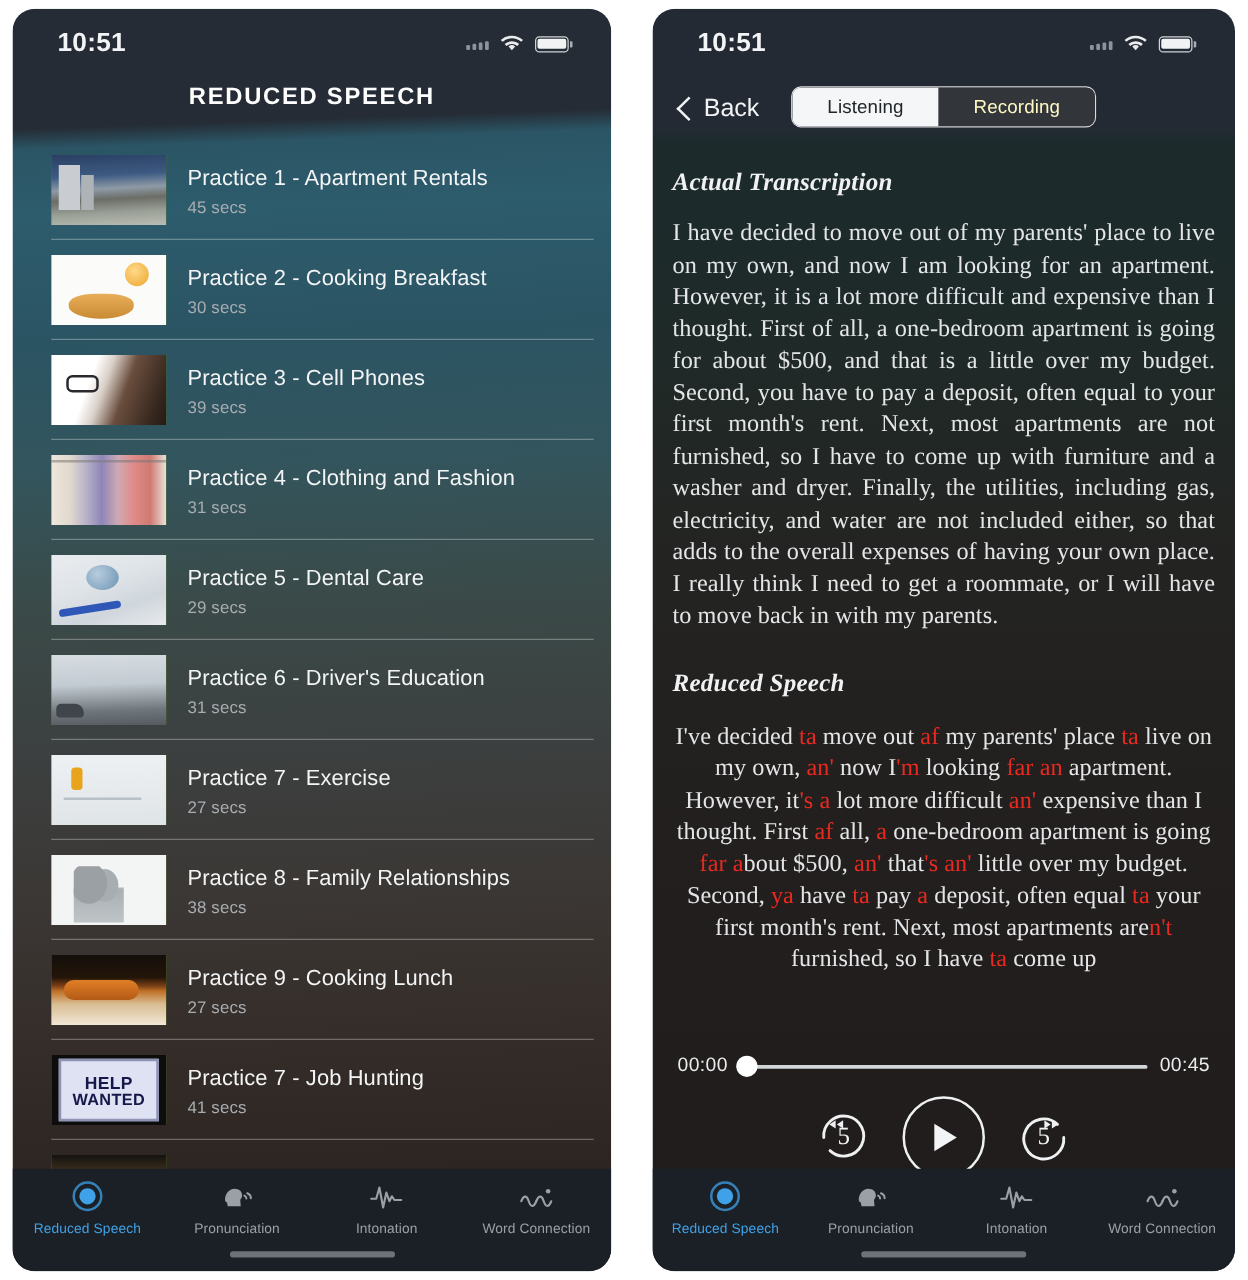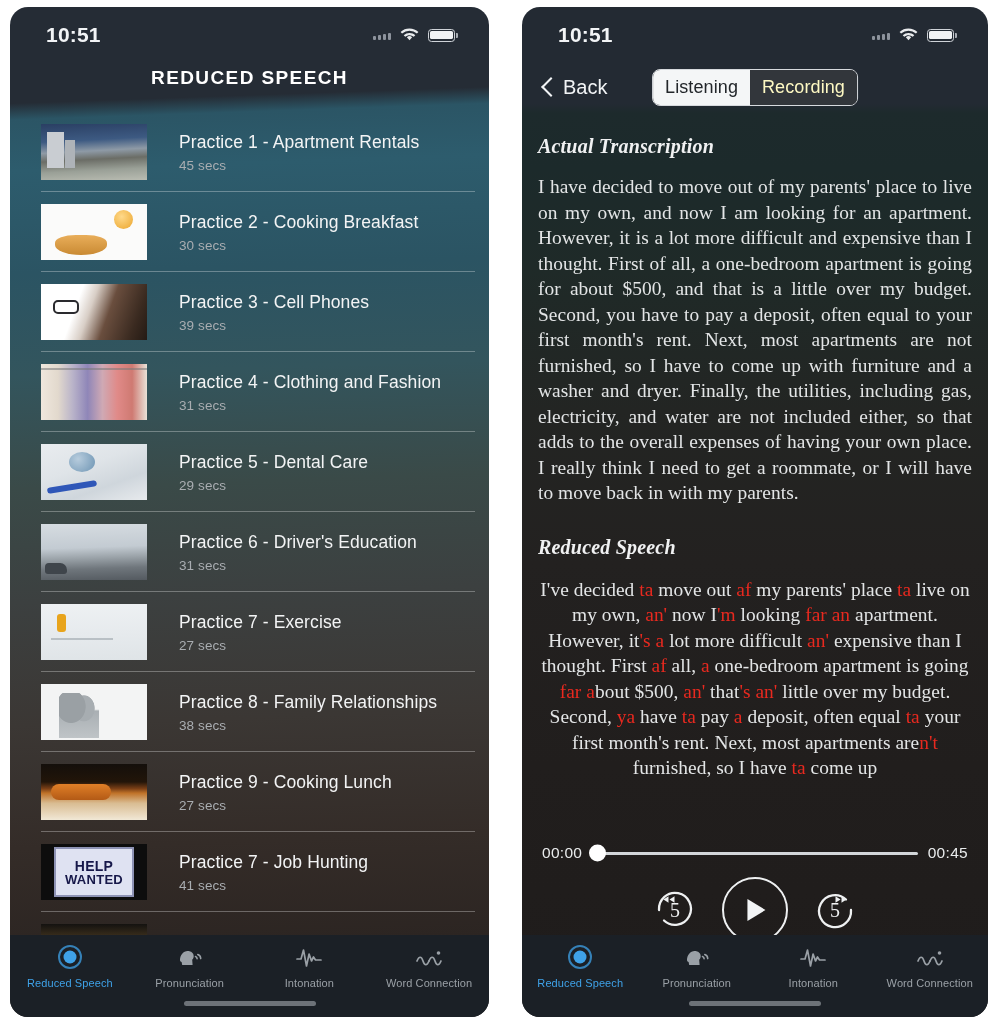--- a/index.html
+++ b/index.html
@@ -28,23 +28,23 @@
   .batt::after{content:"";position:absolute;right:-4px;top:3.6px;width:2px;height:5px;background:#a8adb4;border-radius:0 1px 1px 0;}
   .batt span{display:block;height:100%;background:#f0f2f4;border-radius:1.6px;}
 
   
   .left-bg{position:absolute;inset:0;
     background:linear-gradient(178deg,#252c35 0%,#252c35 9.4%,#2b5565 11%,#2d5c6d 16%,#2b5463 26%,#33555d 36%,#3a4a48 47%,#3c4040 58%,#3b3734 70%,#342c28 82%,#2c2522 92%,#272120 100%);}
   .navtitle{position:absolute;top:60px;left:0;right:0;text-align:center;color:#ffffff;
             font-size:19px;font-weight:bold;letter-spacing:1.4px;z-index:5;}
 
   .list{position:absolute;top:105px;left:0;right:0;bottom:0;overflow:hidden;z-index:4;}
-  .row{position:relative;height:80px;display:flex;align-items:center;padding-left:31px;box-sizing:border-box;gap:15px;}
+  .row{position:relative;height:80px;display:flex;align-items:center;padding-left:31px;box-sizing:border-box;}
   .row::after{content:"";position:absolute;left:31px;right:14px;bottom:0;height:1px;background:rgba(255,255,255,.30);}
-  .thumb{width:106px;height:56px;flex:0 0 auto;background:#4d7c0f;overflow:hidden;position:relative;}
+  .thumb{width:92px;height:56px;flex:0 0 auto;background:#4d7c0f;overflow:hidden;position:relative;}
   .thumb>div{position:absolute;inset:0;}
   .rowtext{margin-left:17px;display:flex;flex-direction:column;justify-content:center;gap:5px;}
   .rowtitle{color:#f3f4f5;font-size:17.5px;letter-spacing:.1px;white-space:nowrap;}
   .rowsub{color:#a9adb1;font-size:13.5px;letter-spacing:.1px;}
 
   
   .t-apartment{background:linear-gradient(177deg,#2a3f63 0%,#3d5a82 30%,#8e9aa6 48%,#6b6d66 62%,#9aa097 80%,#b9bcb2 100%);}
   .t-apartment::before{content:"";position:absolute;left:6px;top:8px;width:17px;height:36px;background:#c9cdd2;}
   .t-apartment::after{content:"";position:absolute;left:24px;top:16px;width:10px;height:28px;background:#aeb3b8;}
   .t-breakfast{background:#fbfbfa;}
@@ -73,21 +73,21 @@
   .t-movie{background:linear-gradient(180deg,#141210 0%,#3a2e1c 22%,#c9ab6a 38%,#e3cd95 58%,#2a231a 88%,#171310 100%);}
 
   
   .right-bg{position:absolute;inset:0;background:linear-gradient(180deg,#232a33 0%,#232a33 9.6%,#1d2a2c 10.5%,#1c2a2b 16%,#1f2a28 26%,#232523 40%,#232120 55%,#211e1d 75%,#1f1c1b 100%);}
   .navbar2{position:absolute;top:56px;left:0;right:0;height:48px;z-index:5;display:flex;align-items:center;}
   .backbtn{display:flex;align-items:center;gap:5px;padding-left:22px;cursor:pointer;}
   .chev{width:12px;height:12px;border-left:2.6px solid #f1f3f5;border-bottom:2.6px solid #f1f3f5;transform:rotate(45deg);margin-top:-1px;}
   .backlbl{color:#f1f3f5;font-size:20px;}
   .seg{position:absolute;left:50%;transform:translateX(-50%);top:62px;display:flex;
        border:1.6px solid #d7dade;border-radius:8px;overflow:hidden;background:#24272b;z-index:5;}
-  .seg div{padding:7px 12px;font-size:18px;letter-spacing:.1px;}
+  .seg div{padding:7px 28px;font-size:15px;letter-spacing:.1px;}
   .seg .on{background:#f4f6f7;color:#22262a;}
   .seg .off{background:#32363b;color:#fef9c3;}
 
   .content{position:absolute;top:112px;left:0;right:0;bottom:0;z-index:4;padding:0 16px;box-sizing:border-box;overflow:hidden;}
   .sechead{font-family:"Liberation Serif",serif;font-weight:bold;font-style:italic;color:#f0f1f2;
            font-size:20px;letter-spacing:.2px;}
   .para{font-family:"Liberation Serif",serif;color:#e3e5e6;font-size:19.4px;line-height:1.315;
         text-align:justify;letter-spacing:.05px;}
   .para.left{text-align:center;}
   .para .r{color:#e8291f;}

